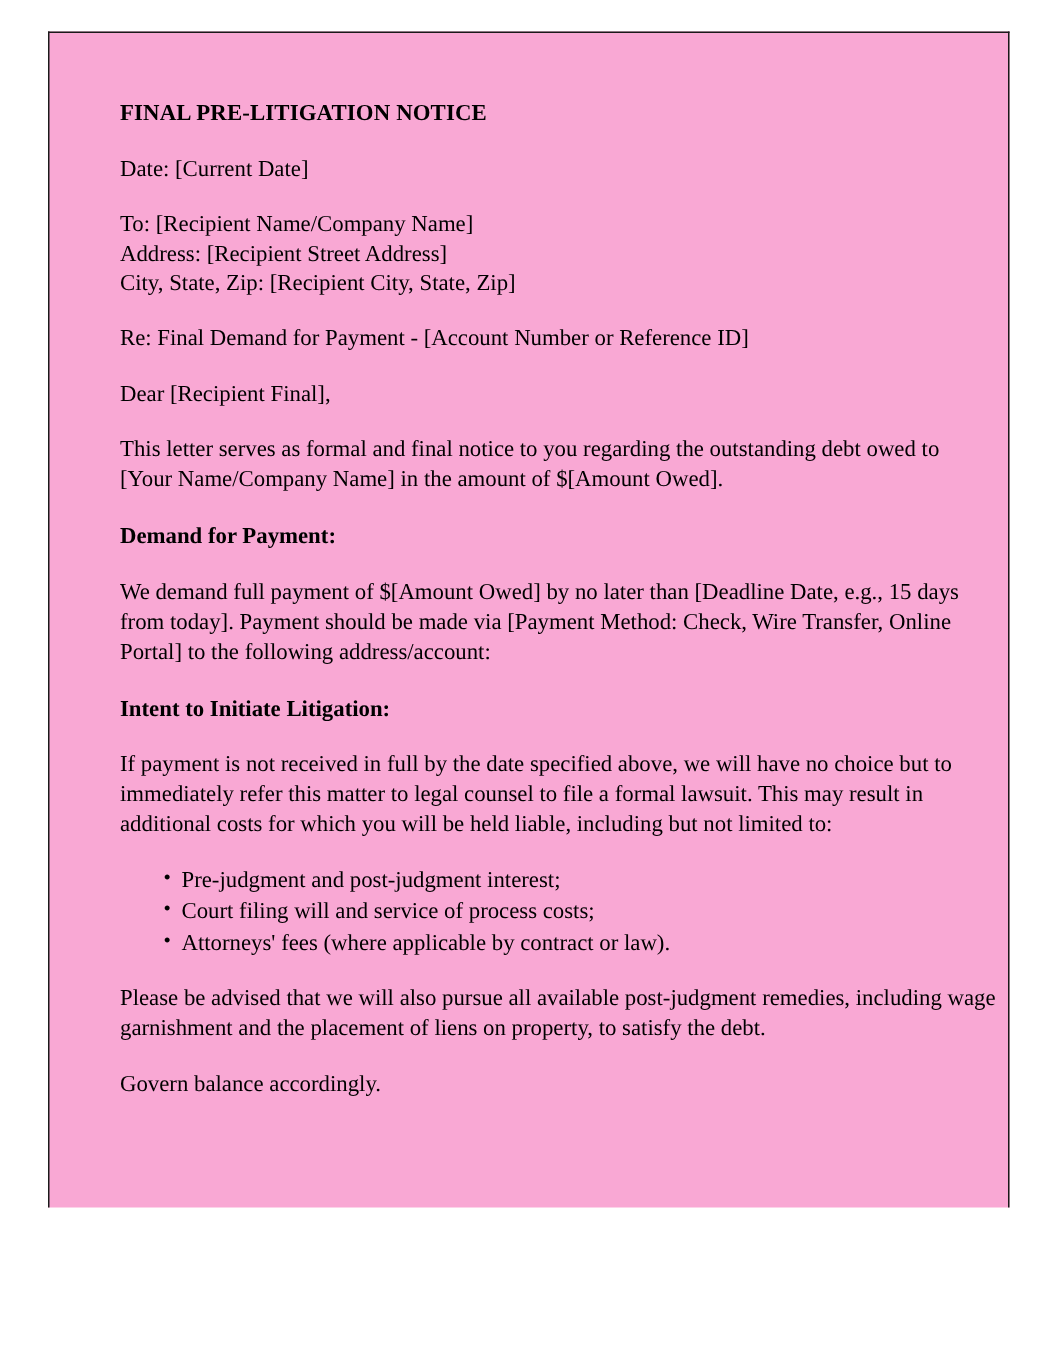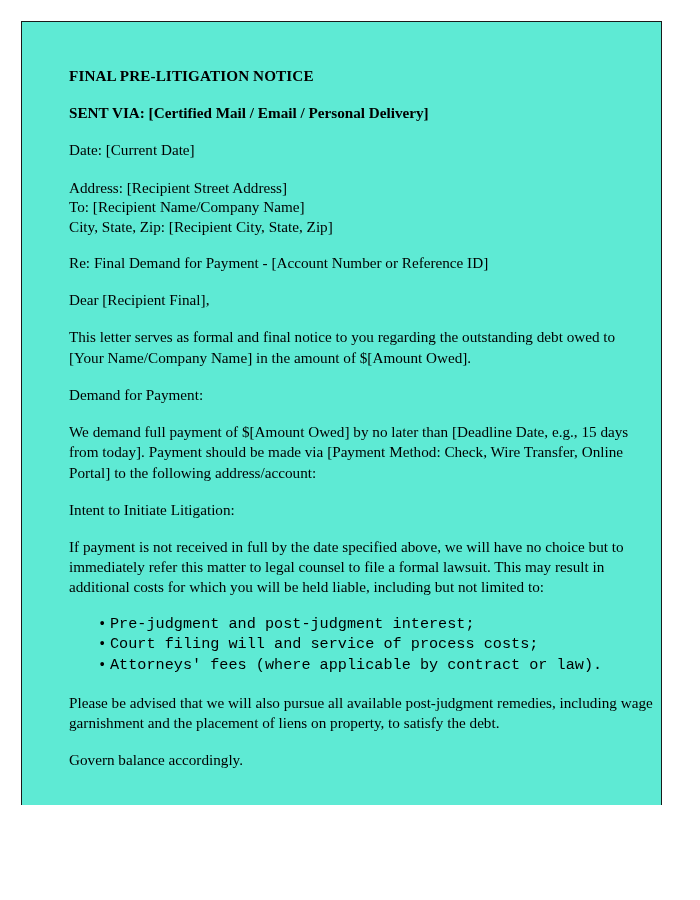--- a/index.html
+++ b/index.html
@@ -9,30 +9,30 @@
   }
   body {
     width: 700px;
     height: 900px;
     font-family: "Liberation Serif", "DejaVu Serif", serif;
     color: #000000;
     overflow: hidden;
   }
   .page-frame {
     position: absolute;
-    left: 21px;
+    left: 32px;
     top: 21px;
     width: 641px;
     height: 784px;
     border-left: 1.5px solid #1a1a1a;
     border-top: 1.5px solid #1a1a1a;
     border-right: 1.5px solid #1a1a1a;
     border-bottom: none;
     box-sizing: border-box;
-    background: #5eead4;
+    background: #f9a8d4;
   }
   .doc-body {
     position: absolute;
     left: 47px;
     top: 44px;
     width: 600px;
     font-size: 15.2px;
     line-height: 1.33;
   }
   .doc-title {
@@ -51,28 +51,27 @@
     text-align: left;
   }
   .addr-block {
     margin: 0 0 17px 0;
     line-height: 1.28;
   }
   .addr-line {
     display: block;
   }
   .section-heading {
-    font-weight: normal;
+    font-weight: bold;
     margin: 0 0 17px 0;
   }
   ul.bullets {
     margin: 0 0 17px 0;
     padding: 0 0 0 41px;
     list-style: none;
-    font-family: Liberation Mono, monospace;
   }
   ul.bullets li {
     position: relative;
     margin: 0 0 1px 0;
     line-height: 1.3;
   }
   ul.bullets li::before {
     content: "\2022";
     position: absolute;
     left: -12px;
@@ -84,27 +83,26 @@
   }
 </style>
 </head>
 <body>
 
 <div class="page-frame">
   <div class="doc-body">
 
     <div class="doc-title">FINAL PRE-LITIGATION NOTICE</div>
 
-    <div class="sent-via">SENT VIA: [Certified Mail / Email / Personal Delivery]</div>
 
     <div class="para">Date: [Current Date]</div>
 
     <div class="addr-block">
+      <span class="addr-line">To: [Recipient Name/Company Name]</span>
       <span class="addr-line">Address: [Recipient Street Address]</span>
-      <span class="addr-line">To: [Recipient Name/Company Name]</span>
       <span class="addr-line">City, State, Zip: [Recipient City, State, Zip]</span>
     </div>
 
     <div class="para">Re: Final Demand for Payment - [Account Number or Reference ID]</div>
 
     <div class="para">Dear [Recipient Final],</div>
 
     <div class="para">This letter serves as formal and final notice to you regarding the outstanding debt owed to [Your Name/Company Name] in the amount of $[Amount Owed].</div>
 
 

